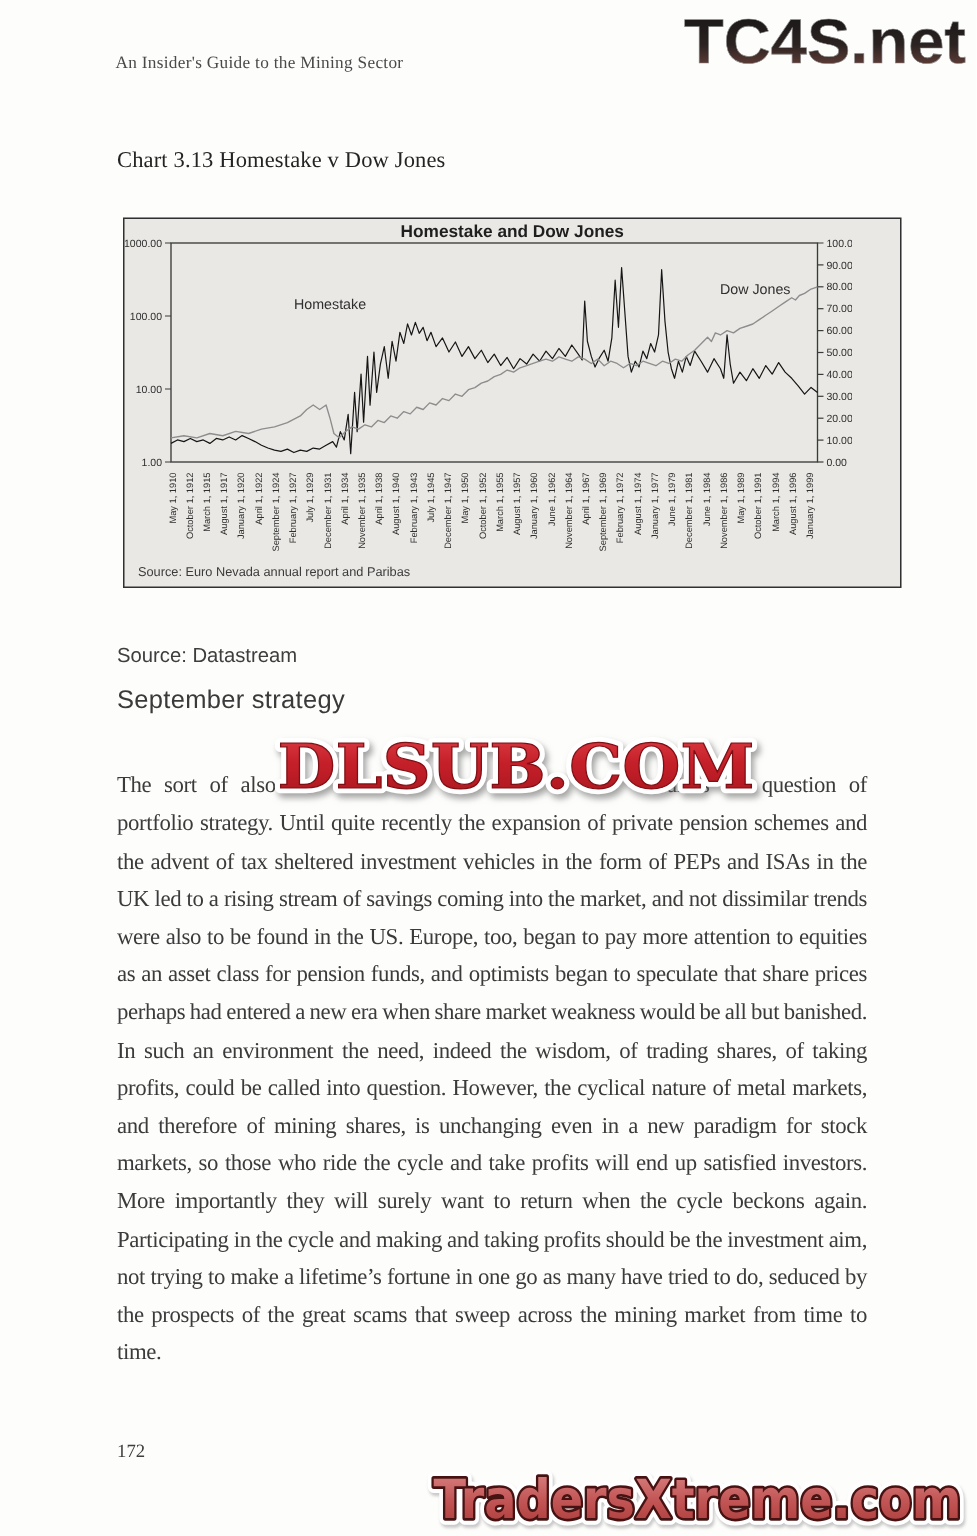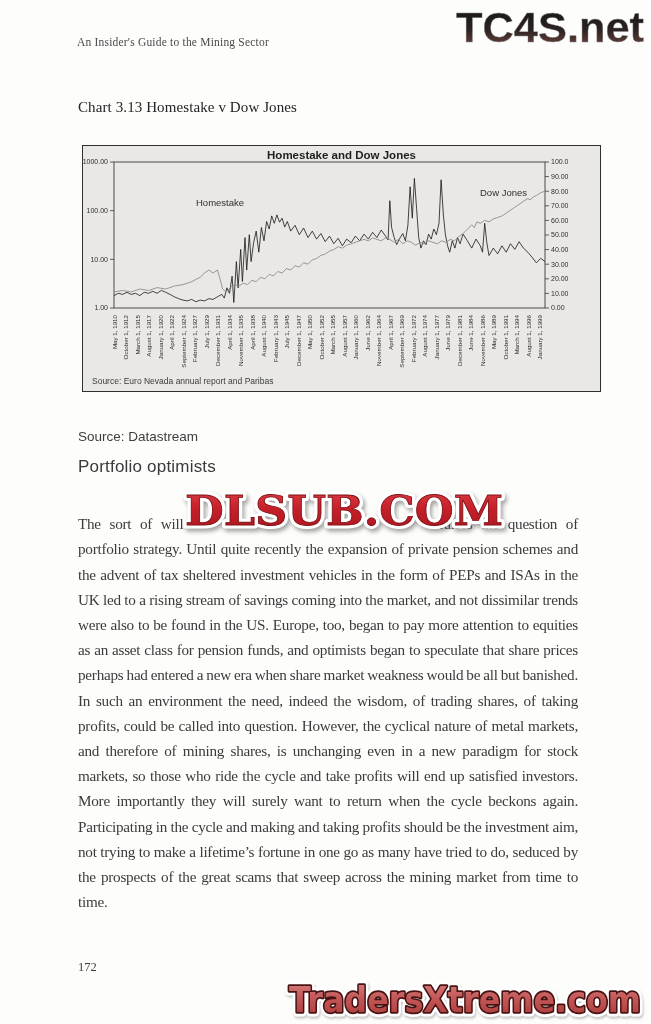--- a/index.html
+++ b/index.html
@@ -126,23 +126,23 @@
         <polyline points="31.0,149.6 35.3,147.3 39.6,148.4 43.9,146.3 48.2,148.4 52.5,147.3 56.9,149.6 61.2,146.3 65.5,147.3 69.8,145.3 74.1,147.3 78.4,144.4 82.7,146.3 87.0,148.4 91.3,150.8 95.6,152.7 100.0,154.1 104.3,154.9 108.6,153.4 112.9,155.7 117.2,154.1 121.5,154.9 125.8,152.7 130.1,153.4 134.4,150.8 138.8,148.4 141.3,152.1 143.9,141.8 146.5,147.3 149.1,130.2 150.8,156.5 153.4,115.6 155.1,141.8 157.7,103.4 159.4,135.5 162.0,91.6 163.7,124.1 166.3,88.7 168.1,115.6 170.6,96.7 173.2,85.1 175.8,106.2 178.4,81.5 181.0,94.8 183.6,75.5 186.2,83.0 188.7,69.9 191.3,77.3 193.9,68.9 196.5,76.2 199.1,72.2 201.7,81.1 204.3,75.5 207.7,85.1 212.0,79.3 216.3,88.7 220.6,82.0 225.0,91.6 229.3,85.1 233.6,93.1 237.9,87.5 242.2,95.7 246.5,90.1 250.8,97.7 255.1,92.3 259.4,99.8 263.7,93.1 268.1,96.7 272.4,90.1 276.7,94.8 281.0,88.1 285.3,93.1 289.6,86.3 293.9,91.6 298.2,84.0 302.5,90.1 305.1,94.0 306.8,54.7 308.6,81.5 311.2,91.6 313.7,98.7 316.3,93.1 319.8,87.5 322.4,94.8 324.9,79.3 327.1,40.8 329.3,72.2 331.4,32.4 333.6,62.7 335.7,91.6 337.9,102.1 340.5,94.8 343.0,98.7 345.6,88.1 348.2,93.1 350.8,83.0 353.4,88.7 356.0,77.3 358.1,33.8 360.3,68.1 362.4,88.7 364.6,99.8 366.7,106.2 369.3,94.8 371.9,102.1 374.5,91.6 377.1,97.7 380.1,88.1 384.4,94.8 388.7,102.1 393.0,93.1 397.3,99.8 399.5,106.2 401.7,77.3 403.8,96.7 406.0,109.5 410.3,102.1 414.6,107.8 418.9,99.8 423.2,106.2 427.5,97.7 431.8,103.4 436.1,95.7 440.4,102.1 444.8,106.2 449.1,111.3 453.4,116.8 457.7,112.3 462.0,115.6" fill="none" stroke="#161616" stroke-width="0.8" stroke-linejoin="round"></polyline>
         <text x="113" y="60" font-size="9.5" font-family="Liberation Sans, sans-serif" fill="#2e2e2e">Homestake</text>
         <polyline points="31.0,145.9 39.6,144.5 48.2,145.9 56.9,143.0 65.5,144.5 74.1,141.6 82.7,143.0 91.3,140.1 100.0,138.6 108.6,135.7 117.2,131.3 121.5,127.0 125.8,124.0 130.1,127.0 134.4,124.0 137.0,132.8 139.6,143.0 143.1,145.9 147.4,141.6 151.7,138.6 156.0,140.1 160.3,137.2 164.6,138.6 168.9,134.3 173.2,135.7 177.5,131.3 181.8,132.8 186.2,128.4 190.5,129.9 194.8,125.5 199.1,127.0 203.4,122.6 207.7,124.0 212.0,119.7 216.3,121.1 220.6,116.7 225.0,118.2 229.3,113.8 233.6,112.4 237.9,109.4 242.2,108.0 246.5,105.1 250.8,103.6 255.1,100.7 259.4,102.1 263.7,99.2 268.1,97.8 272.4,96.3 276.7,94.8 281.0,93.4 285.3,94.8 289.6,91.9 293.9,93.4 298.2,94.8 302.5,91.9 306.8,93.4 311.2,96.3 315.5,93.4 319.8,97.8 324.1,94.8 328.4,96.3 332.7,99.2 337.0,96.3 341.3,97.8 345.6,94.8 349.9,96.3 354.3,97.8 358.6,94.8 362.9,96.3 367.2,93.4 371.5,94.8 375.8,90.5 380.1,87.5 384.4,83.2 388.7,78.8 391.3,81.7 393.9,75.9 397.3,77.3 401.7,74.4 406.0,75.9 410.3,72.9 414.6,71.5 418.9,70.0 423.2,67.1 427.5,64.2 431.8,61.3 436.1,58.3 440.4,55.4 444.8,52.5 447.3,54.0 449.9,51.0 453.4,49.6 457.7,46.7 462.0,45.2" fill="none" stroke="#8d8d8d" stroke-width="0.9" stroke-linejoin="round"></polyline>
         <text x="397" y="50" font-size="9.5" font-family="Liberation Sans, sans-serif" fill="#2e2e2e">Dow Jones</text>
       </svg>
     <div class="chart-source-note">Source: Euro Nevada annual report and Paribas</div>
   </div>
 
   <div class="source-line">Source: Datastream</div>
 
-  <div class="section-heading">Portfolio optimists</div>
+  <div class="section-heading">September strategy</div>
 
-  <p class="body-par"><span>The sort of will</span><span class="gap-span"></span><span>raises the question</span>
+  <p class="body-par"><span>The sort of also</span><span class="gap-span"></span><span>raises the question</span>
     <span>of portfolio strategy. Until quite recently the expansion of private pension schemes and the advent of tax sheltered investment vehicles in the form of PEPs and ISAs in the UK led to a rising stream of savings coming into the market, and not dissimilar trends were also to be found in the US. Europe, too, began to pay more attention to equities as an asset class for pension funds, and optimists began to speculate that share prices perhaps had entered a new era when share market weakness would be all but banished. In such an environment the need, indeed the wisdom, of trading shares, of taking profits, could be called into question. However, the cyclical nature of metal markets, and therefore of mining shares, is unchanging even in a new paradigm for stock markets, so those who ride the cycle and take profits will end up satisfied investors. More importantly they will surely want to return when the cycle beckons again. Participating in the cycle and making and taking profits should be the investment aim, not trying to make a lifetime’s fortune in one go as many have tried to do, seduced by the prospects of the great scams that sweep across the mining market from time to time.</span>
   </p>
 
   <svg class="wm-dlsub" viewBox="0 0 332 52">
     <defs>
       <linearGradient id="dlsubg" x1="0" y1="0" x2="0" y2="1">
         <stop offset="0" stop-color="#df4046"></stop>
         <stop offset="0.45" stop-color="#c5202a"></stop>
         <stop offset="1" stop-color="#a8151c"></stop>
       </linearGradient>

